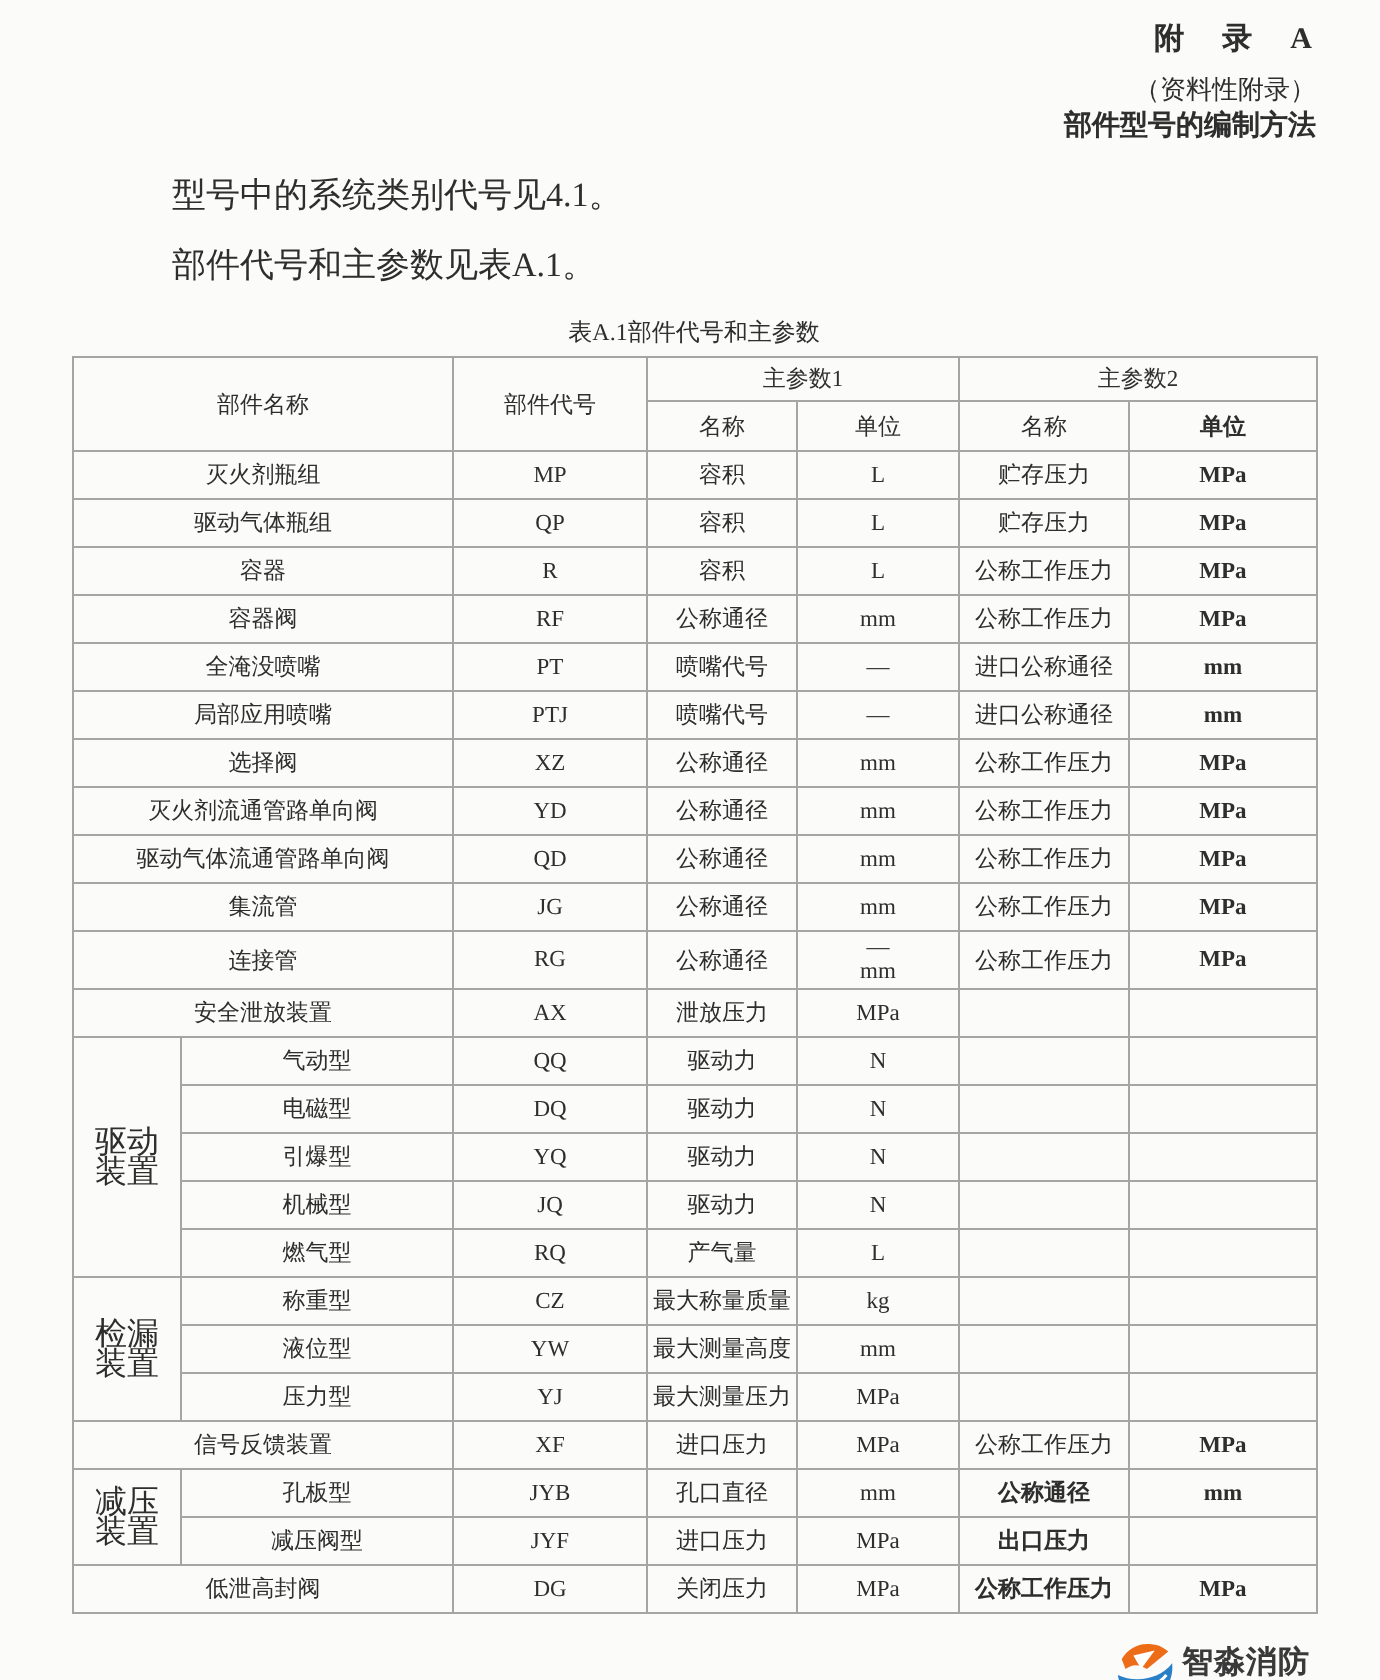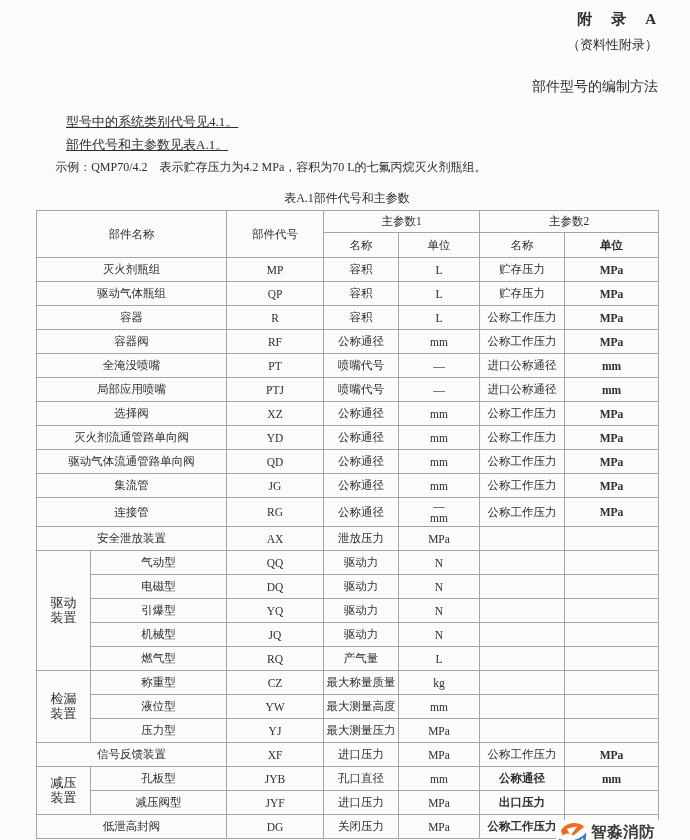--- a/index.html
+++ b/index.html
@@ -10,45 +10,45 @@
     color:#2e2e2e;
     position:relative;
     overflow:hidden;
   }
   .page{
     position:absolute;left:36px;top:6px;width:622px;
   }
   .title-block{text-align:right;}
   .title-main{font-size:15px;font-weight:bold;letter-spacing:2px;margin-top:4px;}
   .title-sub{font-size:13px;font-weight:normal;margin-top:7px;}
-  .title-heading{font-size:14px;font-weight:normal;margin-top:24px;}
+  .title-heading{font-size:14px;font-weight:bold;margin-top:0;}
   .body-text{margin-top:16px;}
   .para{font-size:13.5px;line-height:21px;margin:0;text-indent:2em;text-align:justify;}
-  .para-short{font-size:13px;line-height:19px;margin:4px;text-indent:2em;text-decoration:underline;}
+  .para-short{font-size:17px;line-height:19px;margin:16px;text-indent:2em;}
   .example{font-size:12px;line-height:19px;margin:1px 0 0 0;text-indent:1.6em;}
   .table-caption{
     text-align:center;font-size:12px;font-weight:normal;margin-top:13px;margin-bottom:3px;
   }
   table.parts-table{
     border-collapse:collapse;table-layout:fixed;width:622px;
     font-size:11.5px;
   }
   .parts-table th,.parts-table td{
     border:1px solid #a5a5a5;
     text-align:center;vertical-align:middle;
     padding:0 2px;font-weight:normal;
     overflow:hidden;
   }
   .parts-table thead tr.h1{height:22px;}
   .parts-table thead tr.h2{height:25px;}
   .parts-table tbody tr{height:24px;}
   .parts-table .latin{font-family:"Liberation Serif","DejaVu Serif",serif;}
   .parts-table .bold{font-weight:bold;}
   .parts-table td.p2unit, .parts-table th.p2unit{font-weight:bold;}
-  .parts-table td.group-cell{line-height:15px;font-size:13px;font-family:Liberation Mono, monospace;}
+  .parts-table td.group-cell{line-height:15px;font-size:16px;}
   .parts-table td.two-line{line-height:12px;padding-top:2px;padding-bottom:2px;}
   .watermark{
     position:absolute;left:556px;top:820px;width:112px;height:36px;
     background:#fbfbf9;
     display:flex;align-items:center;gap:2px;
     z-index:5;
   }
   .wm-text{display:flex;flex-direction:column;line-height:1;}
   .wm-brand{
     font-family:"Liberation Sans","DejaVu Sans",sans-serif;
@@ -66,21 +66,20 @@
 
   <div class="title-block">
     <div class="title-main">附　录　A</div>
     <div class="title-sub">（资料性附录）</div>
     <div class="title-heading">部件型号的编制方法</div>
   </div>
 
   <div class="body-text">
     <p class="para-short">型号中的系统类别代号见4.1。</p>
     <p class="para-short">部件代号和主参数见表A.1。</p>
-    <p class="example">示例：QMP70/4.2　表示贮存压力为4.2 MPa，容积为70 L的七氟丙烷灭火剂瓶组。</p>
   </div>
 
   <div class="table-caption">表A.1部件代号和主参数</div>
 
   <table class="parts-table">
     <colgroup>
       <col style="width:54px">
         <col style="width:136px">
         <col style="width:97px">
       <col style="width:75px">

